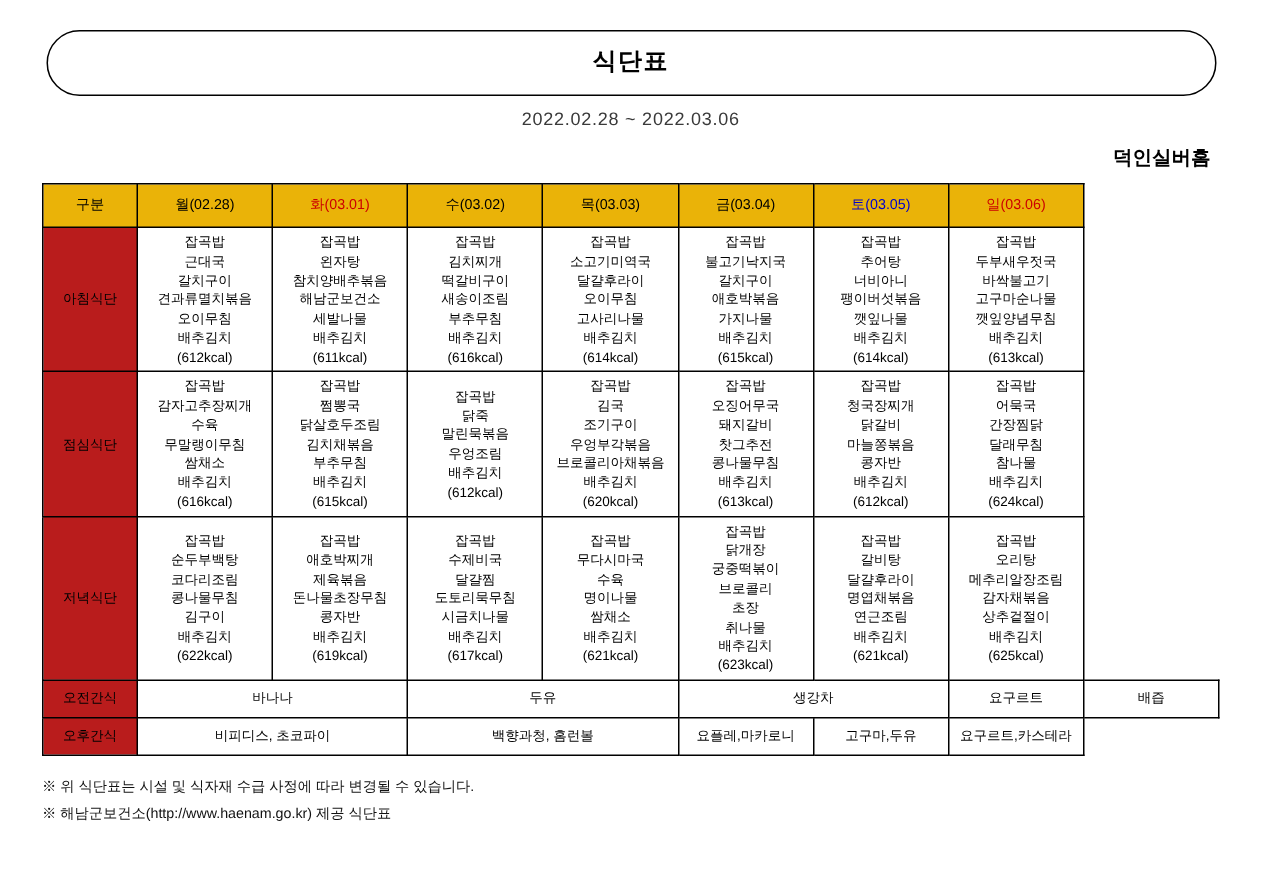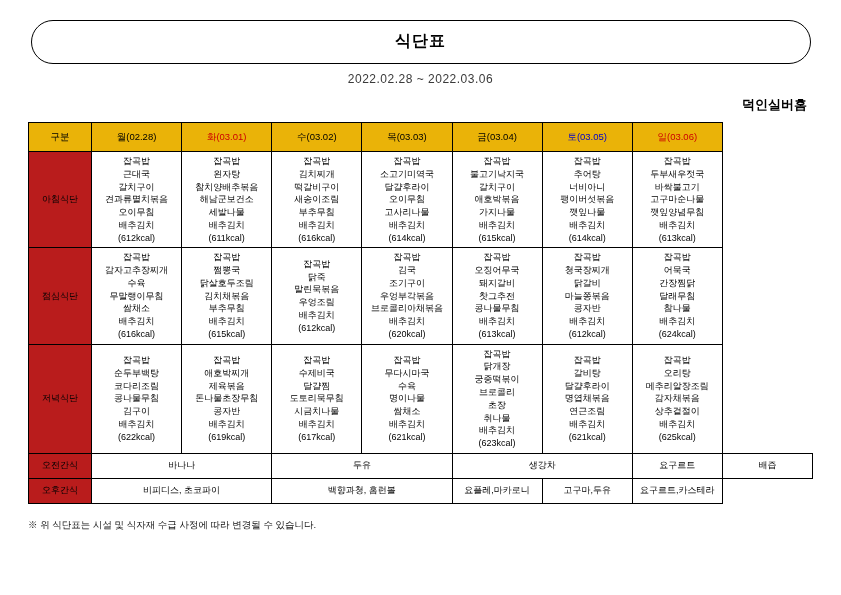--- a/index.html
+++ b/index.html
@@ -340,15 +340,16 @@
           <td colspan="2">백향과청, 홈런볼</td>
           <td colspan="1">요플레,마카로니</td>
           <td colspan="1">고구마,두유</td>
           <td colspan="1">요구르트,카스테라</td>
         </tr>
       </tbody>
   </table>
 
   <div class="notes" id="notes-block">
       <div>※  위 식단표는 시설 및 식자재 수급 사정에 따라 변경될 수 있습니다.</div>
+      <div>※  해남군보건소(http://www.haenam.go.kr) 제공 식단표</div>
     </div>
 
 </div>
 
 </body></html>

